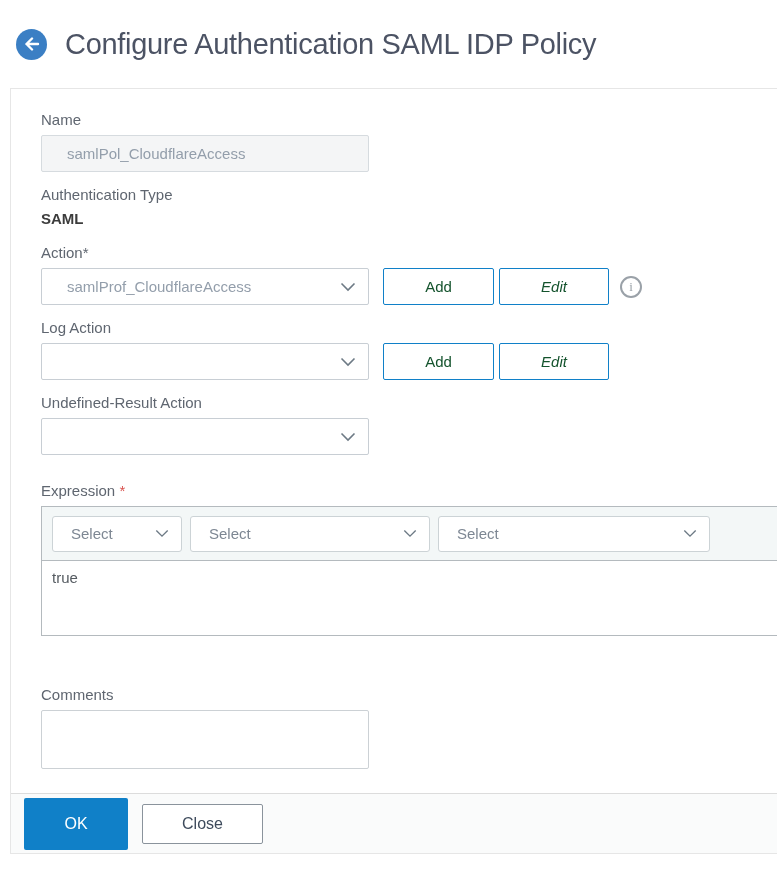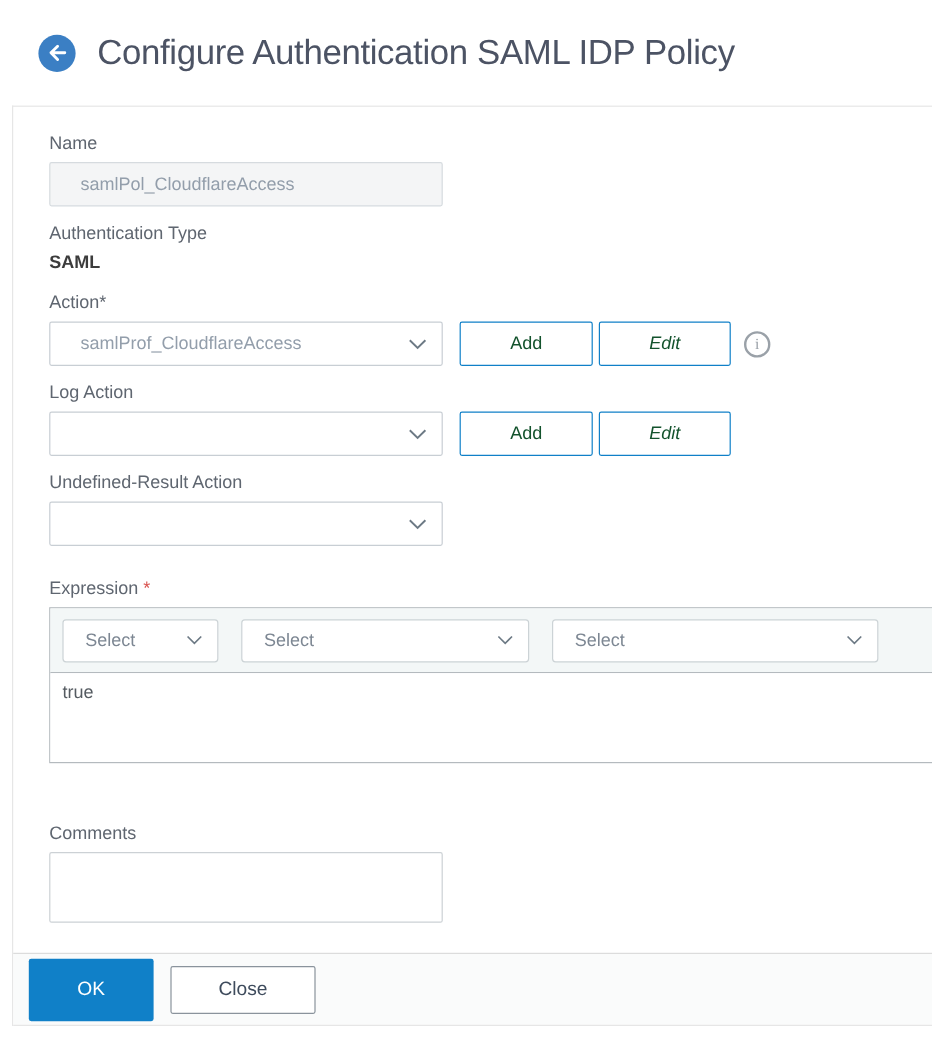--- a/index.html
+++ b/index.html
@@ -1,20 +1,20 @@
 <!DOCTYPE html>
 <html><head>
 <meta charset="utf-8">
 <style>
   * { margin: 0; padding: 0; box-sizing: border-box; }
   html, body { width: 777px; height: 877px; overflow: hidden; background: #ffffff;
     font-family: "Liberation Sans", sans-serif; }
 
   
-  .header { height: 88px; display: flex; align-items: center; padding-left: 32px; }
+  .header { height: 88px; display: flex; align-items: center; padding-left: 16px; }
   .back-btn { width: 31px; height: 31px; border-radius: 50%; background: #3b7fc4;
     display: flex; align-items: center; justify-content: center; flex: 0 0 auto; cursor: pointer; }
   .page-title { font-size: 29px; font-weight: 300; color: #4c5364; margin-left: 18px;
     letter-spacing: -0.3px; white-space: nowrap; }
 
   
   .panel { margin-left: 10px; width: 800px; border-top: 1px solid #e6e6e6; border-left: 1px solid #e6e6e6; }
   .panel-body { padding: 22px 0 0 30px; }
 
   .form-label { display: block; font-size: 15px; color: #5f6670; margin-bottom: 7px; }
@@ -46,21 +46,21 @@
 
   .group { margin-bottom: 14px; }
   .group-auth { margin-bottom: 17px; }
   .group-undef { margin-bottom: 27px; }
 
   
   .expr-box { width: 750px; border: 1px solid #b4babe; }
   .expr-toolbar { height: 54px; background: #f3f7f7; border-bottom: 1px solid #b4babe;
     display: flex; align-items: center; padding-left: 10px; }
   .expr-select { height: 36px; background: #ffffff; border: 1px solid #ccd3d6; border-radius: 3px;
-    display: flex; align-items: center; padding: 0 12px 0 18px; margin-right: 19px; cursor: pointer; }
+    display: flex; align-items: center; padding: 0 12px 0 18px; margin-right: 8px; cursor: pointer; }
   .expr-select .select-value { color: #7d8793; }
   .expr-select-1 { width: 130px; }
   .expr-select-2 { width: 240px; }
   .expr-select-3 { width: 272px; }
   .expr-text { height: 74px; background: #ffffff; padding: 8px 10px; font-size: 15px;
     color: #555b61; cursor: text; }
   .group-expr { margin-bottom: 50px; }
 
   .comments-area { width: 328px; height: 59px; border: 1px solid #ccd1d5; border-radius: 2px;
     background: #ffffff; resize: none; font-family: "Liberation Sans", sans-serif;

